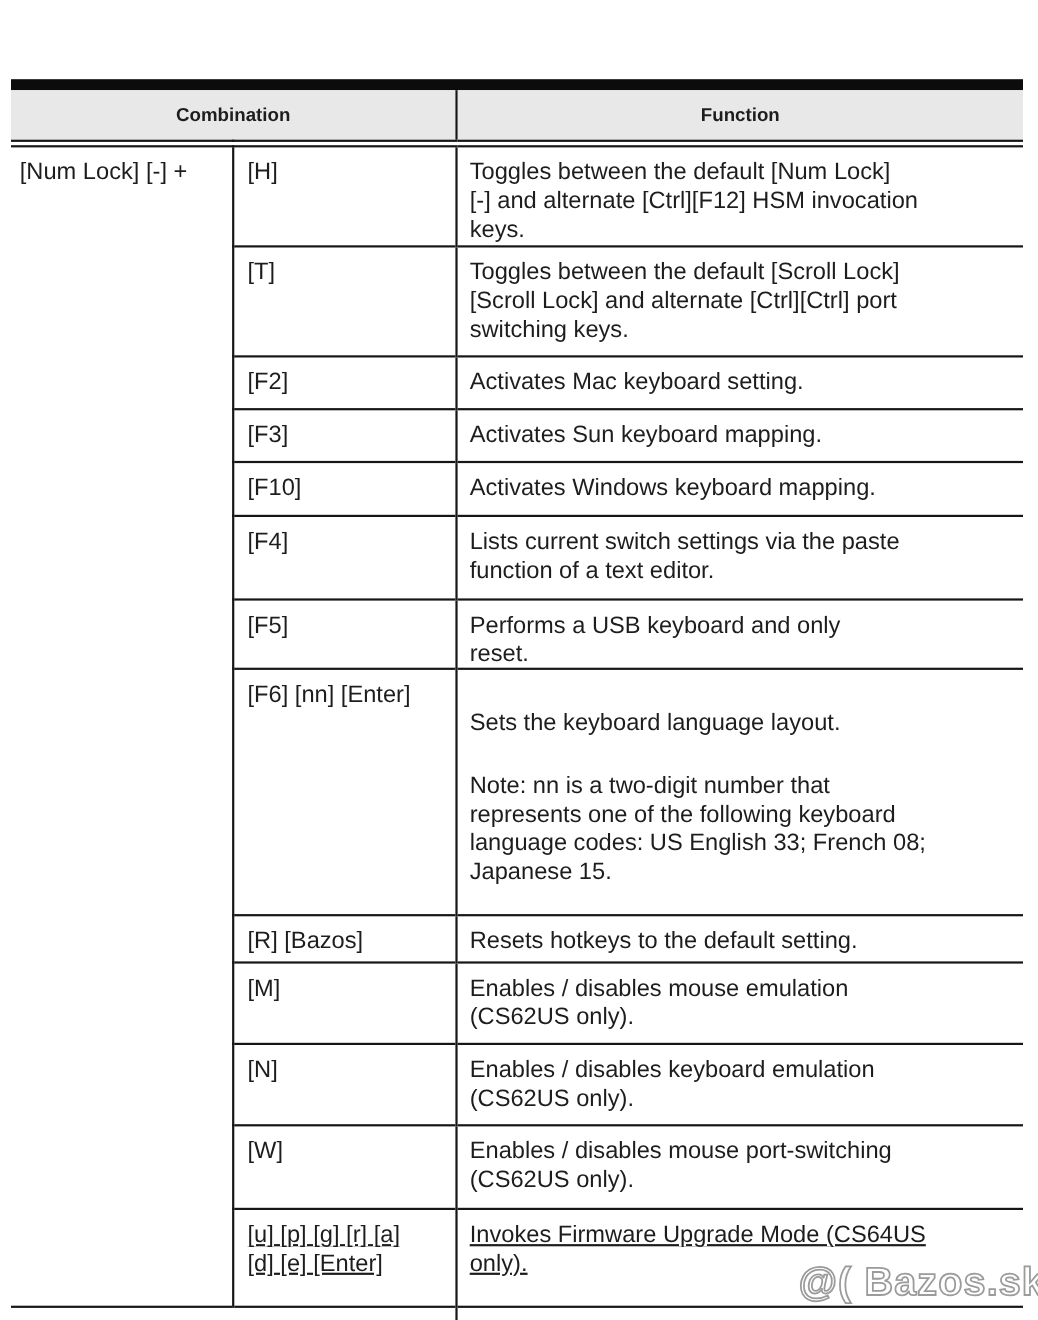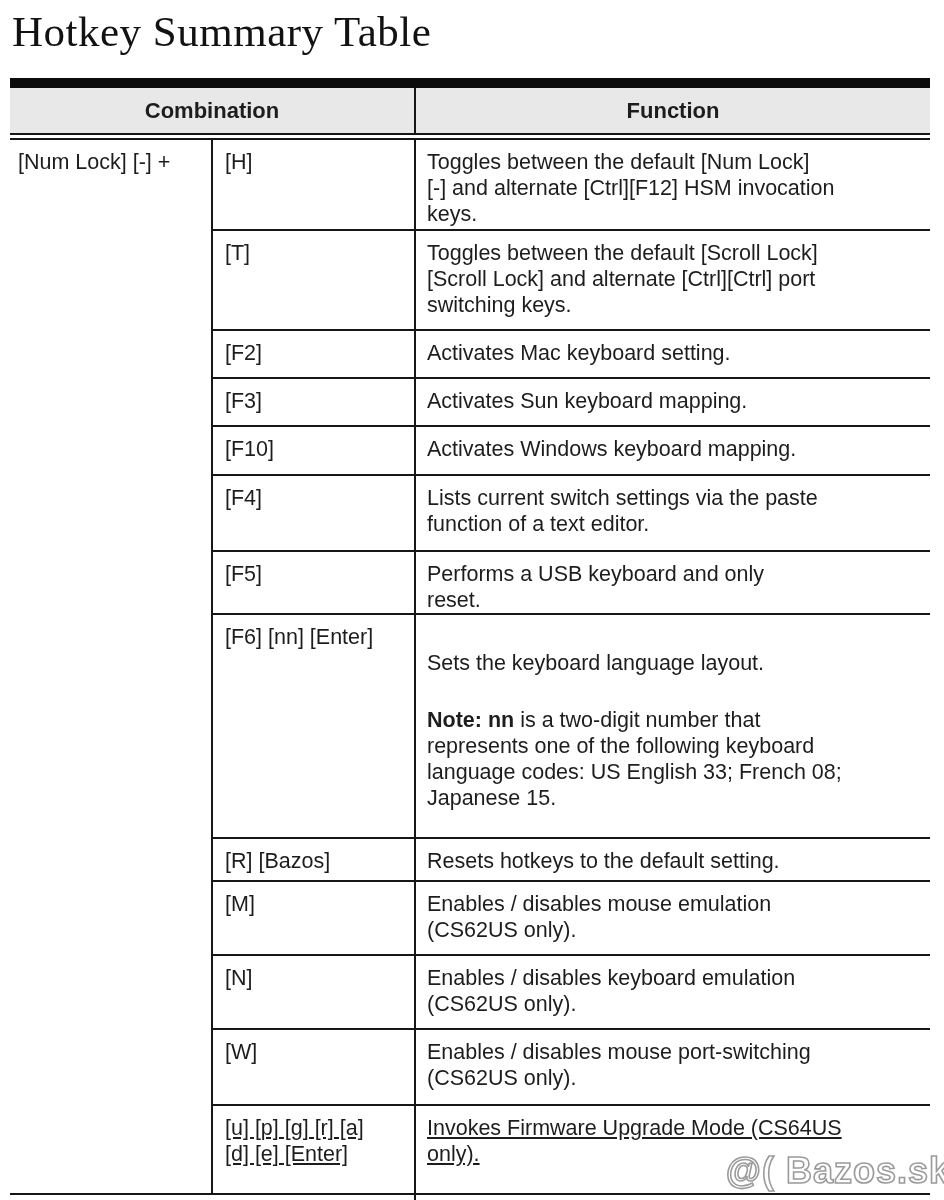--- a/index.html
+++ b/index.html
@@ -43,21 +43,21 @@
     font-size:21.5px;
     line-height:26px;
   }
   col.c1{width:202px;}
   col.c2{width:203px;}
   col.c3{width:515px;}
   thead th{
     background:var(--header-bg);
     background-clip:padding-box;
     height:45px;
-    font-size:22px;
+    font-size:17px;
     font-weight:bold;
     text-align:center;
     vertical-align:middle;
     border-bottom:7px double var(--border);
     padding:0;
   }
   th.th-comb{border-right:2px solid var(--border);}
   td{
     vertical-align:top;
     white-space:pre-line;
@@ -68,21 +68,21 @@
     padding:9px 18px 0 8px;
   }
   td.keycell{
     border-right:2px solid var(--border);
     padding:9px 4px 0 12px;
   }
   td.funccell{
     padding:9px 18px 0 11px;
   }
   .note{margin-top:5px;}
-  .note b{font-weight:bold;}
+  .note b{font-weight:normal;}
   tfoot td{border-top:2px solid var(--border);}
   td.esccell{
     border-right:2px solid var(--border);
     text-align:center;
     padding:7px 0 0 0;
     white-space:nowrap;
   }
   tfoot td.funccell{padding-top:7px;}
   
   tr.r0{height:93px;} tr.r1{height:100px;}
@@ -104,21 +104,20 @@
     color:rgba(255,255,255,0.5);
     -webkit-text-stroke:1.6px var(--wm-outline);
     text-stroke:1.6px var(--wm-outline);
   }
 </style>
 </head>
 <body>
 
 <div class="page">
 
-  <h1 class="title">Hotkey Summary Table</h1>
 
   <div class="tablewrap">
     <div class="bar"></div>
 
     <table class="hotkeys">
       <colgroup>
           <col class="c1">
           <col class="c2">
           <col class="c3">
         </colgroup>

